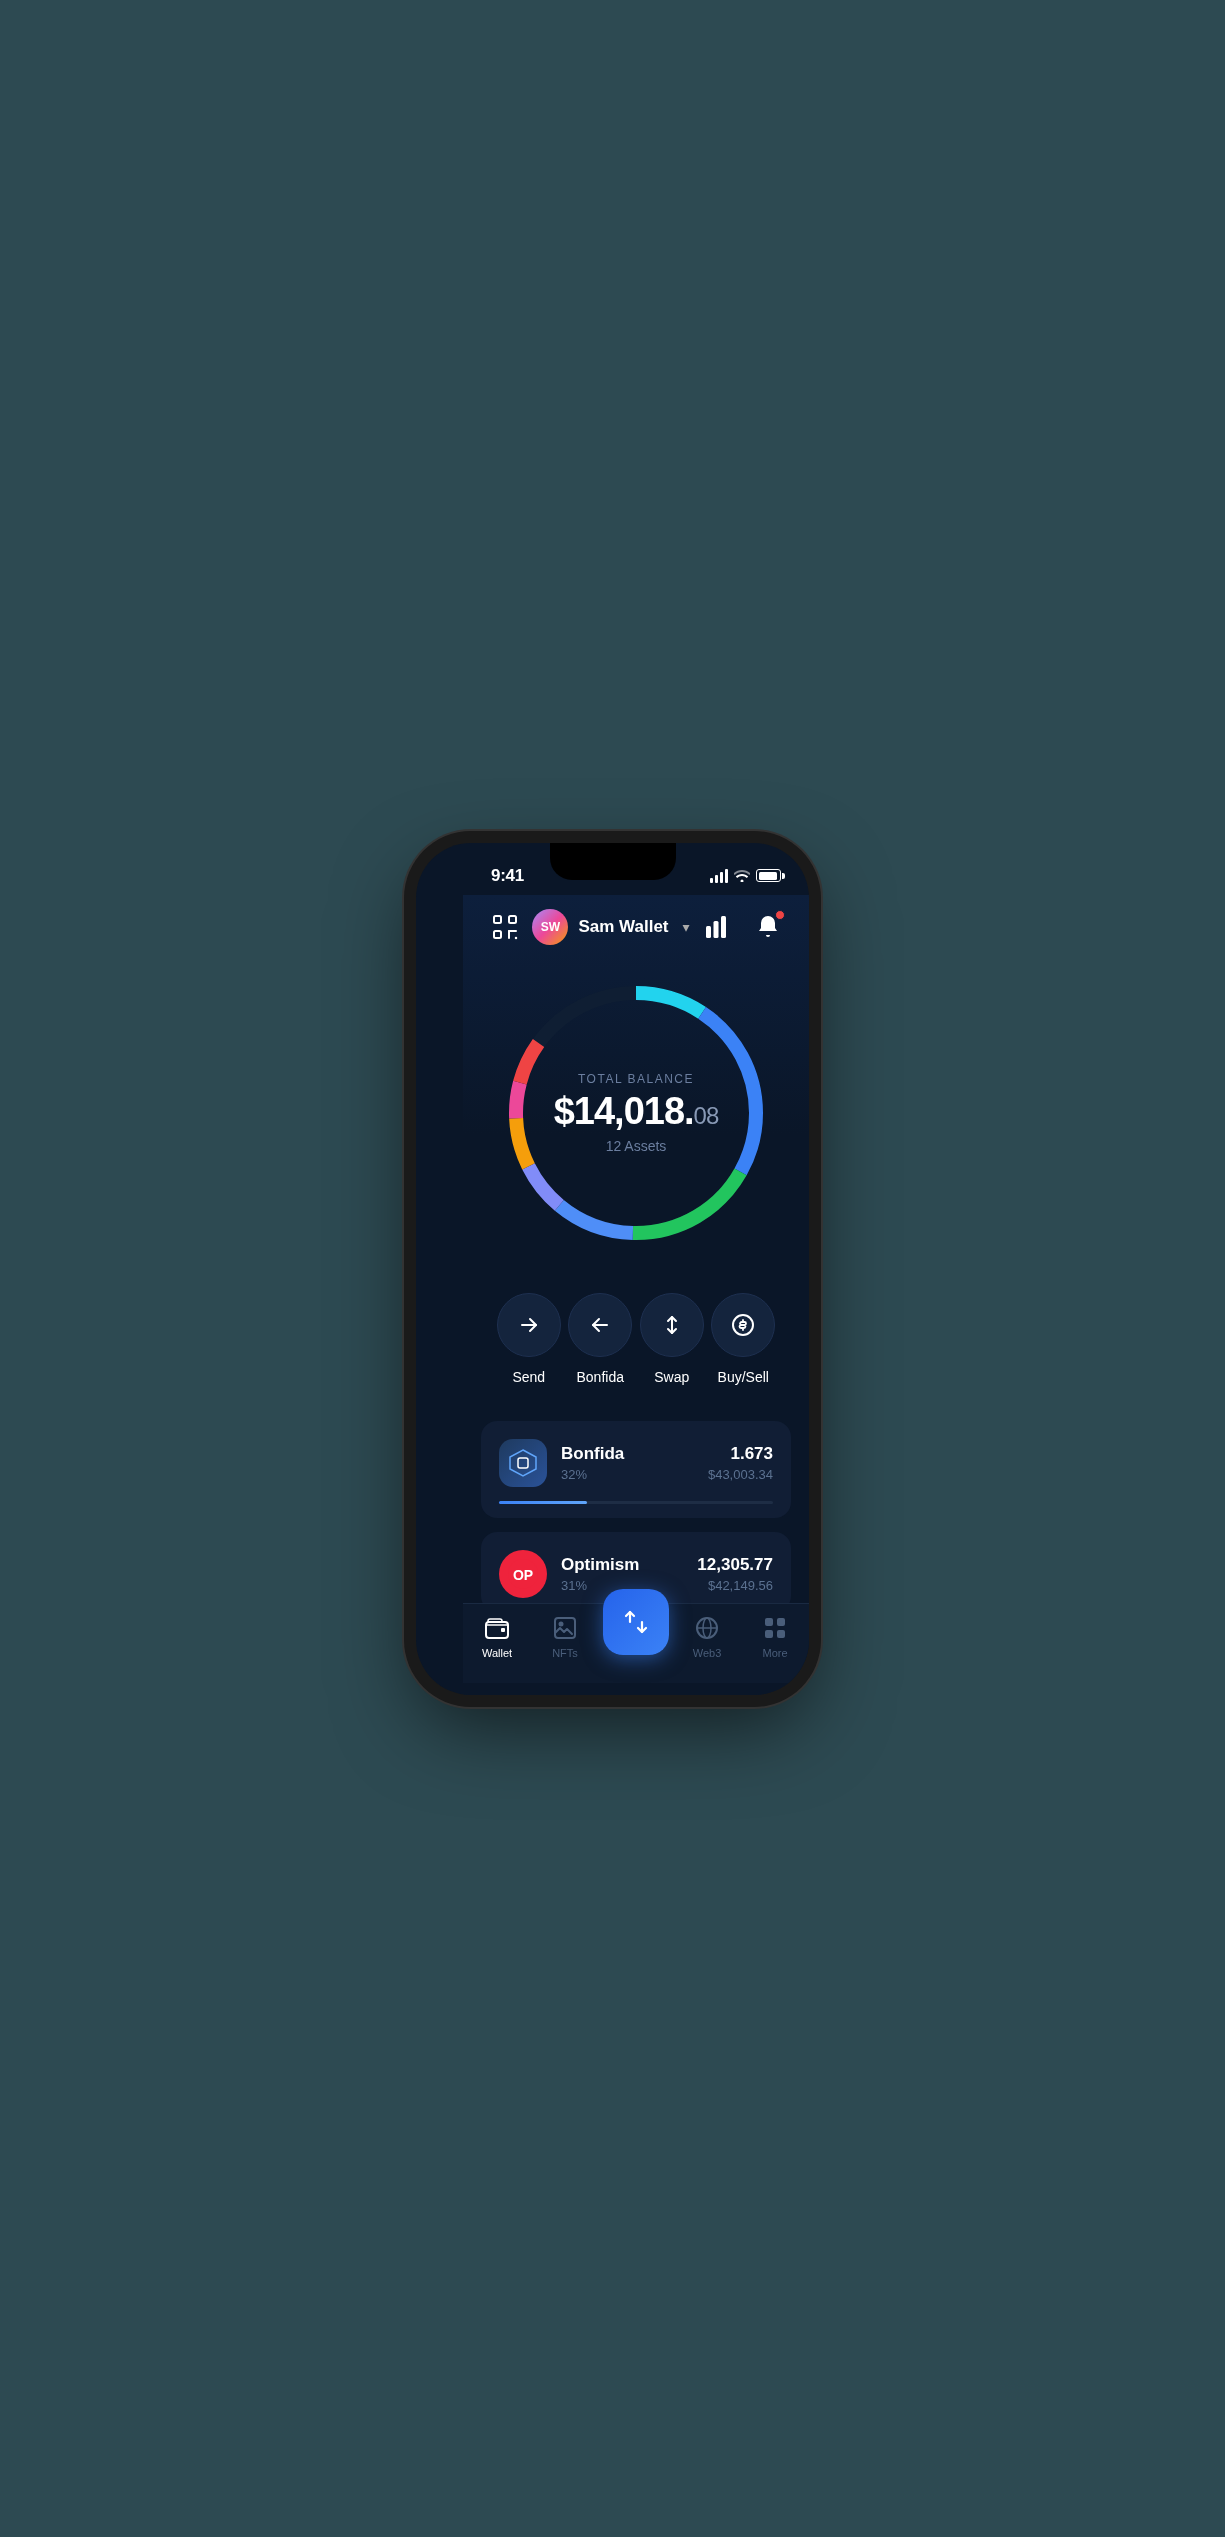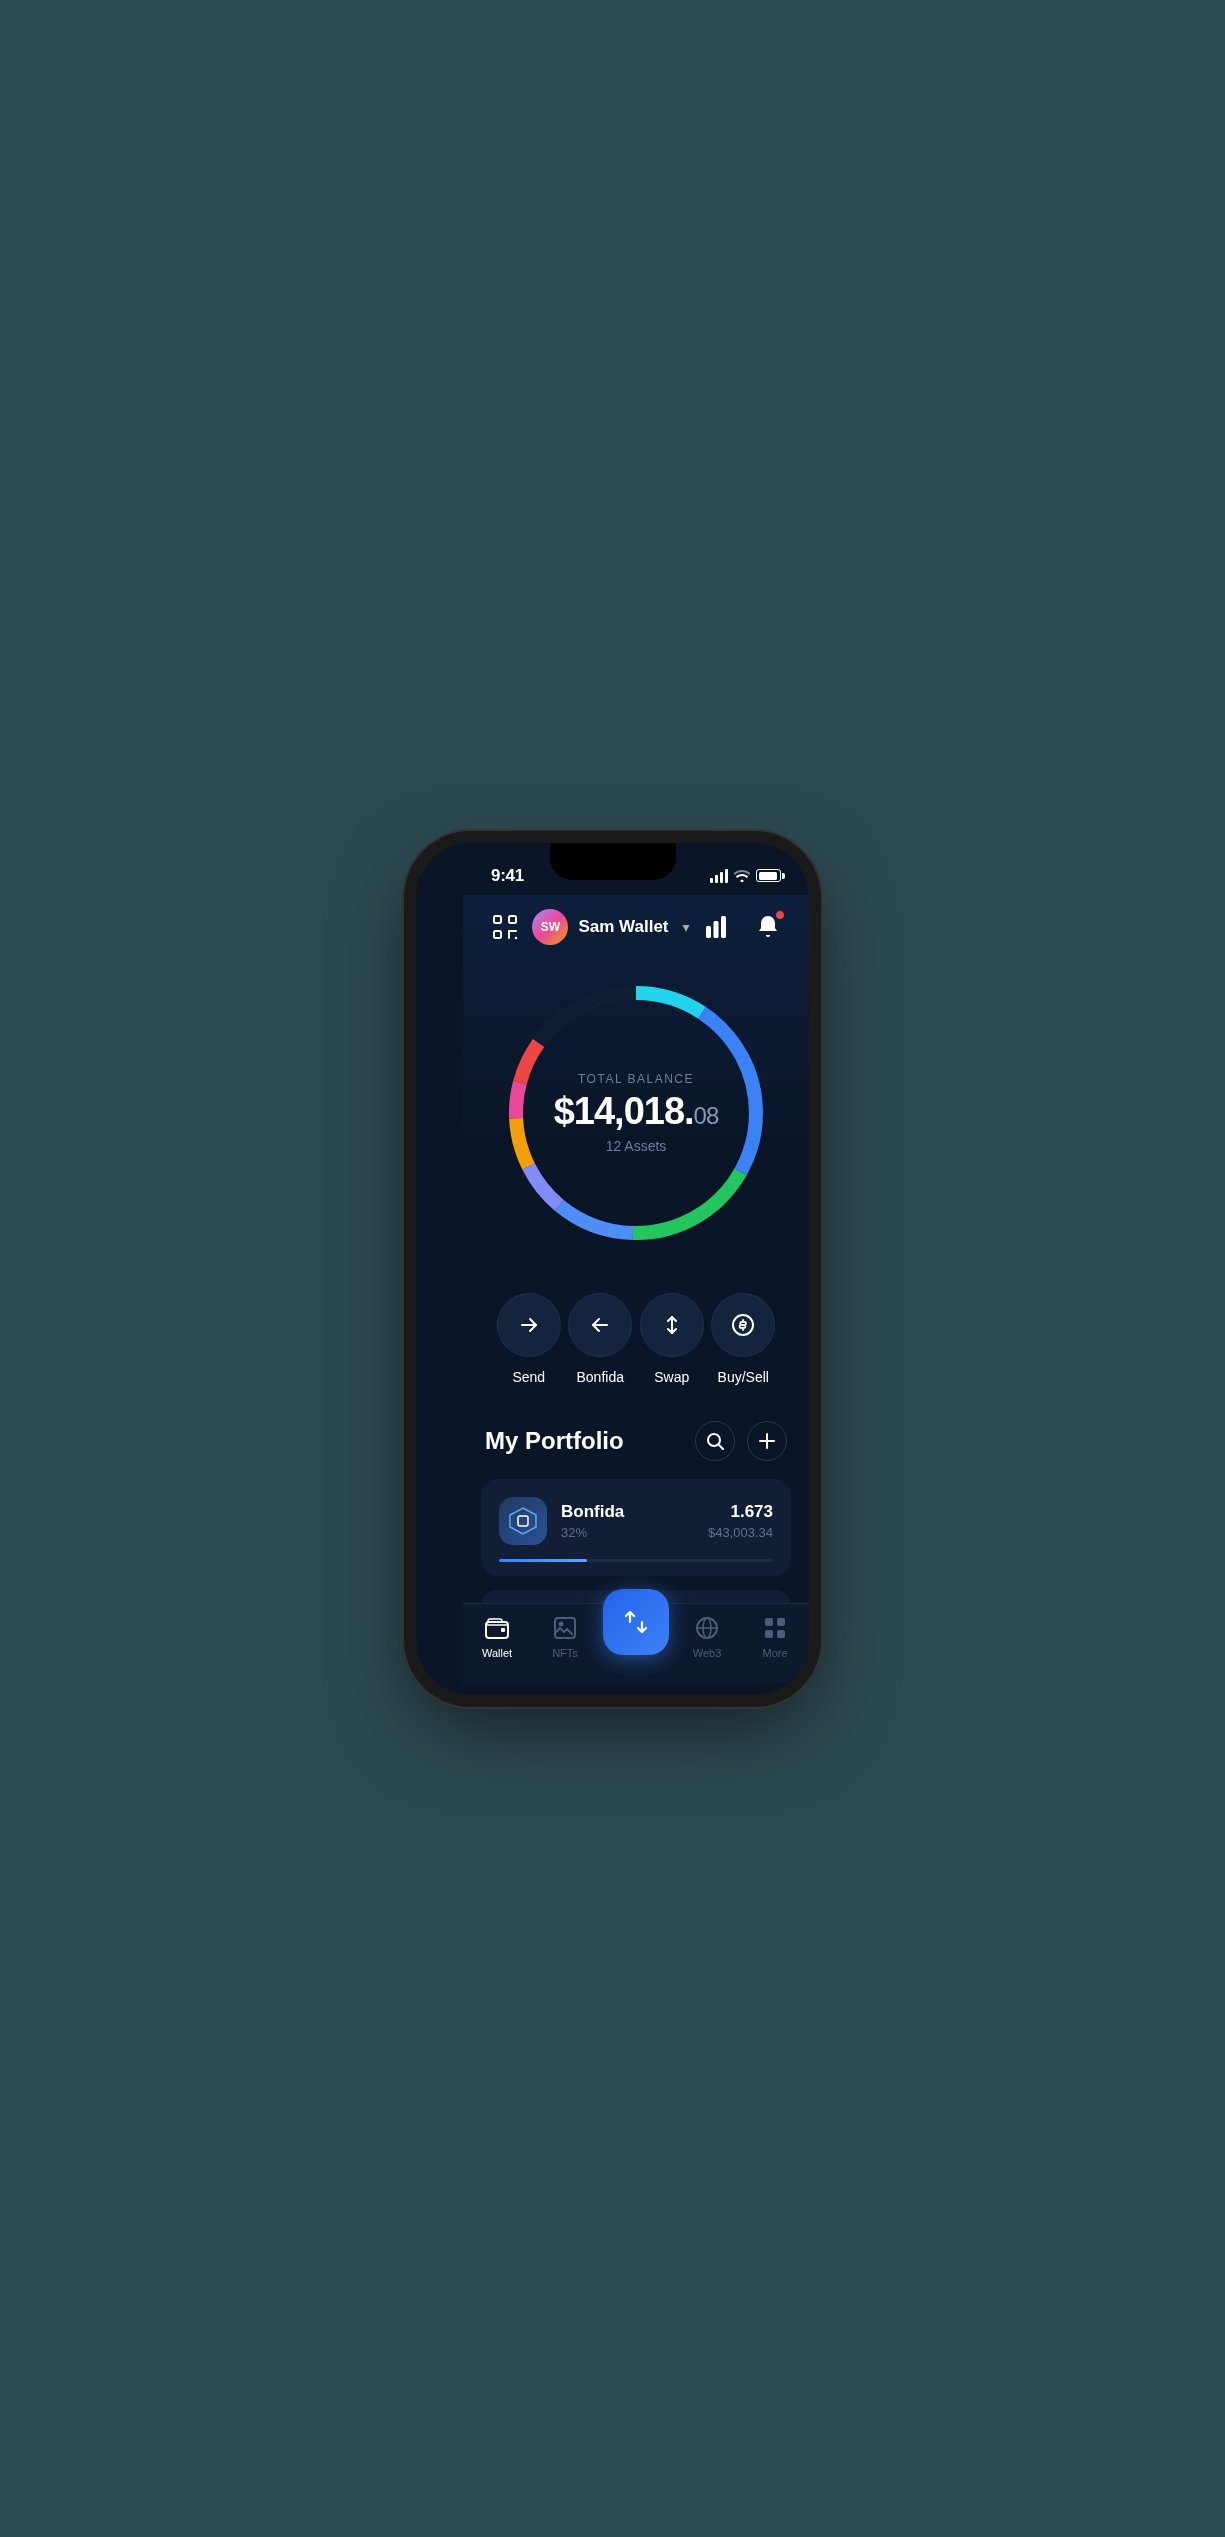--- a/index.html
+++ b/index.html
@@ -616,37 +616,20 @@
           <svg width="26" height="26" viewBox="0 0 26 26">
             <circle cx="13" cy="13" r="10" fill="none" stroke="#fff" stroke-width="2"></circle>
             <path d="M13 8v2M13 16v2M10 11.5a2 2 0 012-1.5h2.5a1.5 1.5 0 010 3H11a1.5 1.5 0 000 3H13.5a2 2 0 002-1.5" fill="none" stroke="#fff" stroke-width="1.8" stroke-linecap="round"></path>
           </svg>
         </div>
         <span class="action-label">Buy/Sell</span>
       </div>
     </div>
 
     <div class="portfolio-section">
-      <div class="portfolio-header">
-        <span class="portfolio-title">My Portfolio</span>
-        <div class="portfolio-actions">
-          <button class="portfolio-btn">
-            <svg width="18" height="18" viewBox="0 0 18 18">
-              <circle cx="8" cy="8" r="6" fill="none" stroke="#fff" stroke-width="2"></circle>
-              <line x1="13" y1="13" x2="17" y2="17" stroke="#fff" stroke-width="2" stroke-linecap="round"></line>
-            </svg>
-          </button>
-          <button class="portfolio-btn">
-            <svg width="18" height="18" viewBox="0 0 18 18">
-              <line x1="9" y1="2" x2="9" y2="16" stroke="#fff" stroke-width="2" stroke-linecap="round"></line>
-              <line x1="2" y1="9" x2="16" y2="9" stroke="#fff" stroke-width="2" stroke-linecap="round"></line>
-            </svg>
-          </button>
-        </div>
-      </div>
 
       <div class="asset-card">
         <div class="asset-row">
           <div class="asset-logo bonfida-logo">
             <svg width="30" height="30" viewBox="0 0 30 30">
               <polygon points="15,2 28,9 28,21 15,28 2,21 2,9" fill="none" stroke="#60a5fa" stroke-width="1.5"></polygon>
               <rect x="10" y="10" width="10" height="10" rx="2" fill="none" stroke="#fff" stroke-width="1.5"></rect>
             </svg>
           </div>
           <div class="asset-info">

